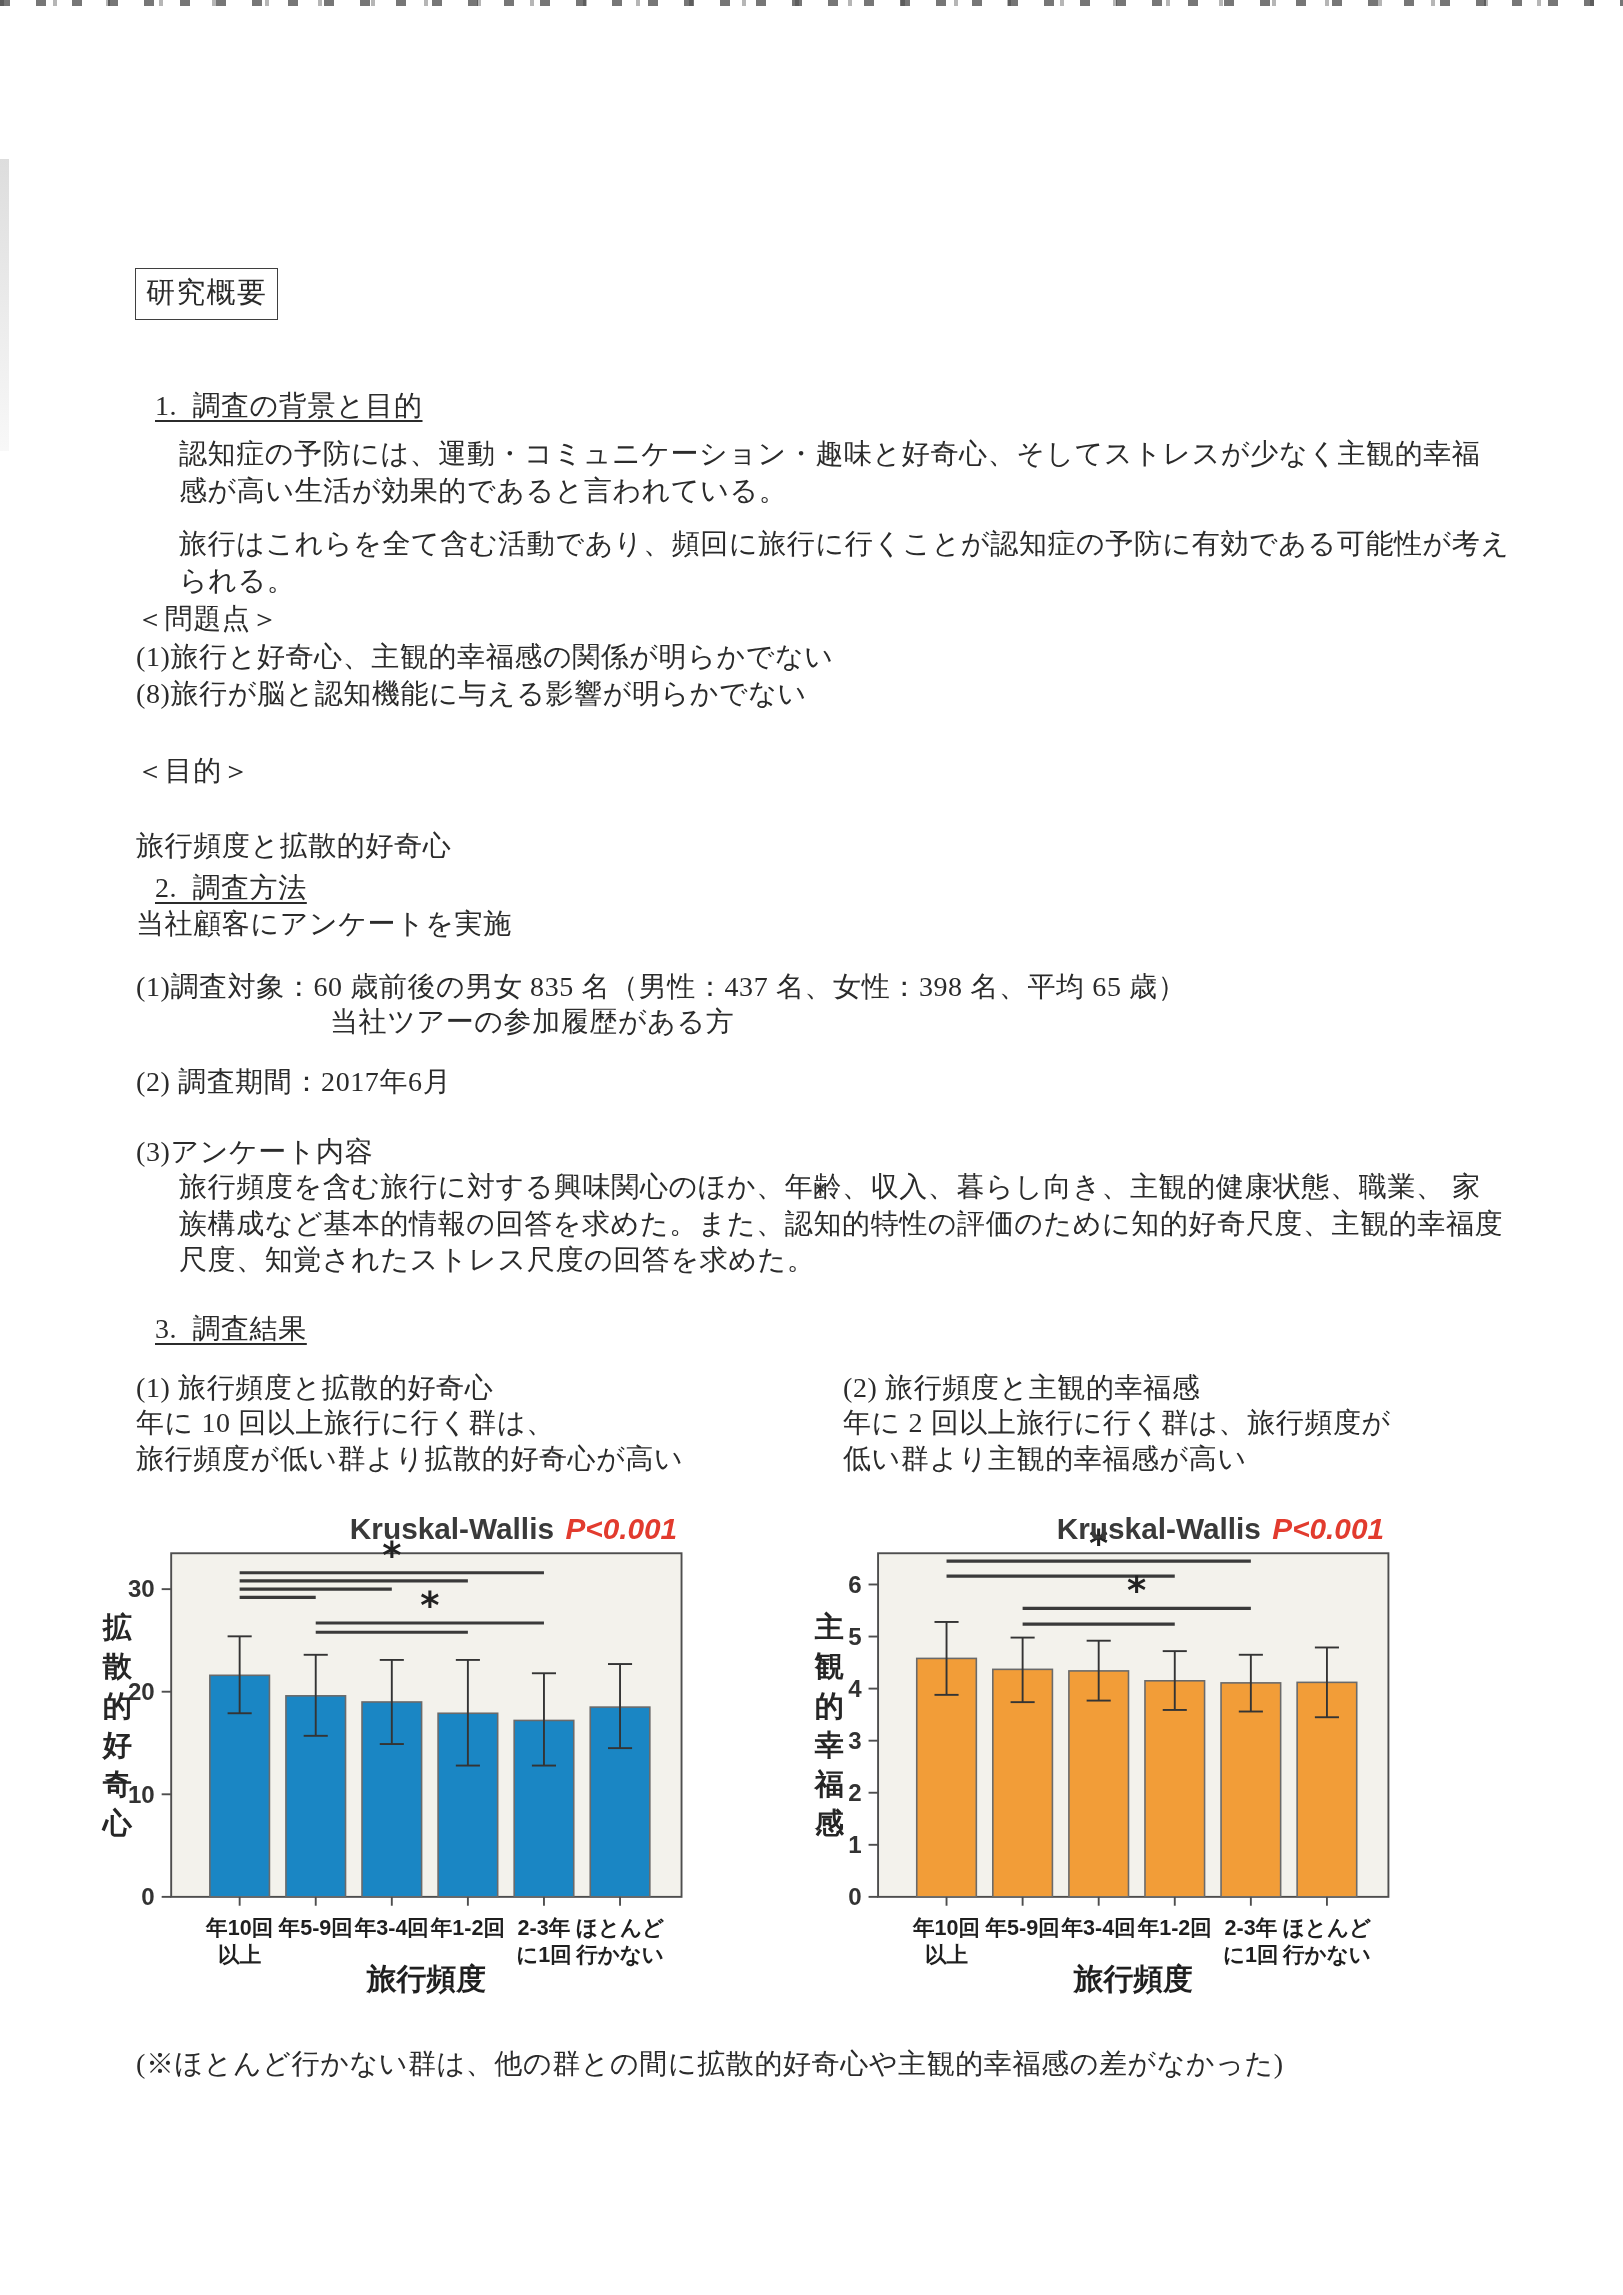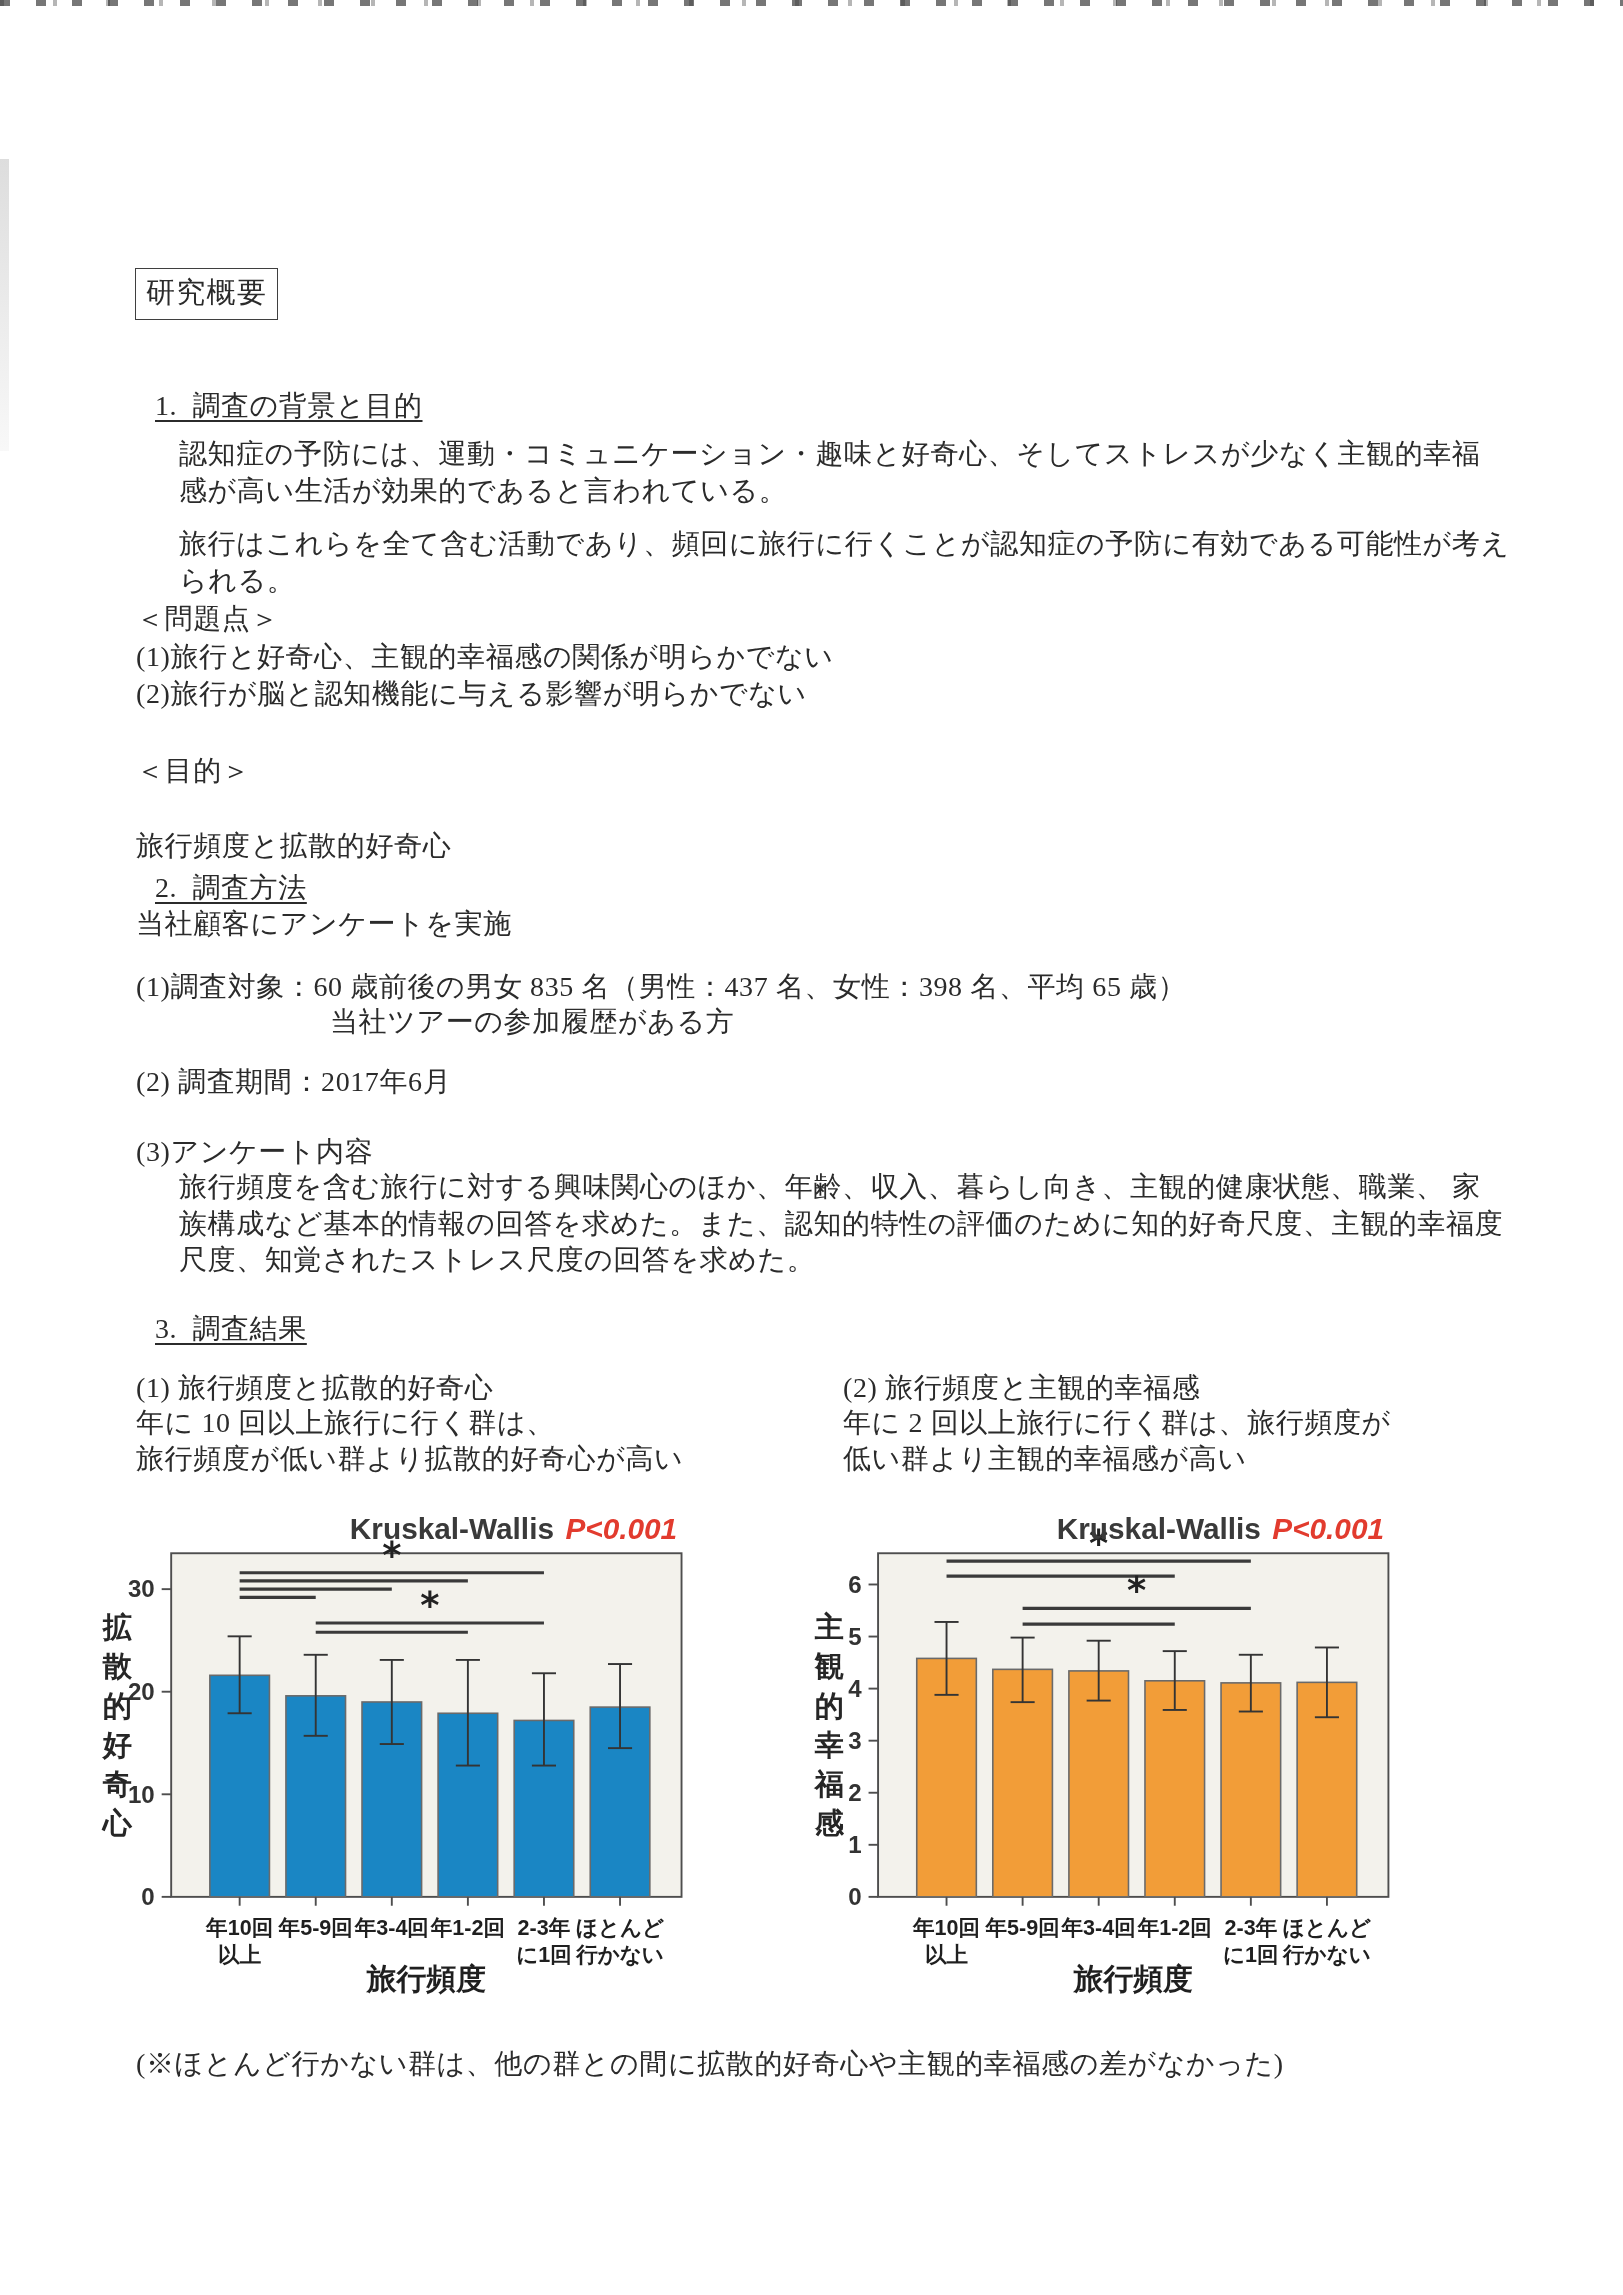--- a/index.html
+++ b/index.html
@@ -58,21 +58,21 @@
   </div>
 
   <div class="t u" style="left:155px;top:388px">1.  調査の背景と目的</div>
   <div class="t" style="left:179px;top:436px">認知症の予防には、運動・コミュニケーション・趣味と好奇心、そしてストレスが少なく主観的幸福</div>
   <div class="t" style="left:179px;top:473px">感が高い生活が効果的であると言われている。</div>
   <div class="t" style="left:179px;top:526px">旅行はこれらを全て含む活動であり、頻回に旅行に行くことが認知症の予防に有効である可能性が考え</div>
   <div class="t" style="left:179px;top:563px">られる。</div>
 
   <div class="t" style="left:136px;top:601px">＜問題点＞</div>
   <div class="t" style="left:136px;top:639px">(1)旅行と好奇心、主観的幸福感の関係が明らかでない</div>
-  <div class="t" style="left:136px;top:676px">(2)旅行が脳と認知機能に与える影響が明らかでない</div>
+  <div class="t" style="left:136px;top:676px">(8)旅行が脳と認知機能に与える影響が明らかでない</div>
 
   <div class="t" style="left:136px;top:753px">＜目的＞</div>
   <div class="t" style="left:136px;top:828px">旅行頻度と拡散的好奇心</div>
 
   <div class="t u" style="left:155px;top:870px">2.  調査方法</div>
   <div class="t" style="left:136px;top:906px">当社顧客にアンケートを実施</div>
   <div class="t" style="left:136px;top:969px">(1)調査対象：60 歳前後の男女 835 名（男性：437 名、女性：398 名、平均 65 歳）</div>
   <div class="t" style="left:330px;top:1004px">当社ツアーの参加履歴がある方</div>
   <div class="t" style="left:136px;top:1064px">(2) 調査期間：2017年6月</div>
   <div class="t" style="left:136px;top:1134px">(3)アンケート内容</div>

